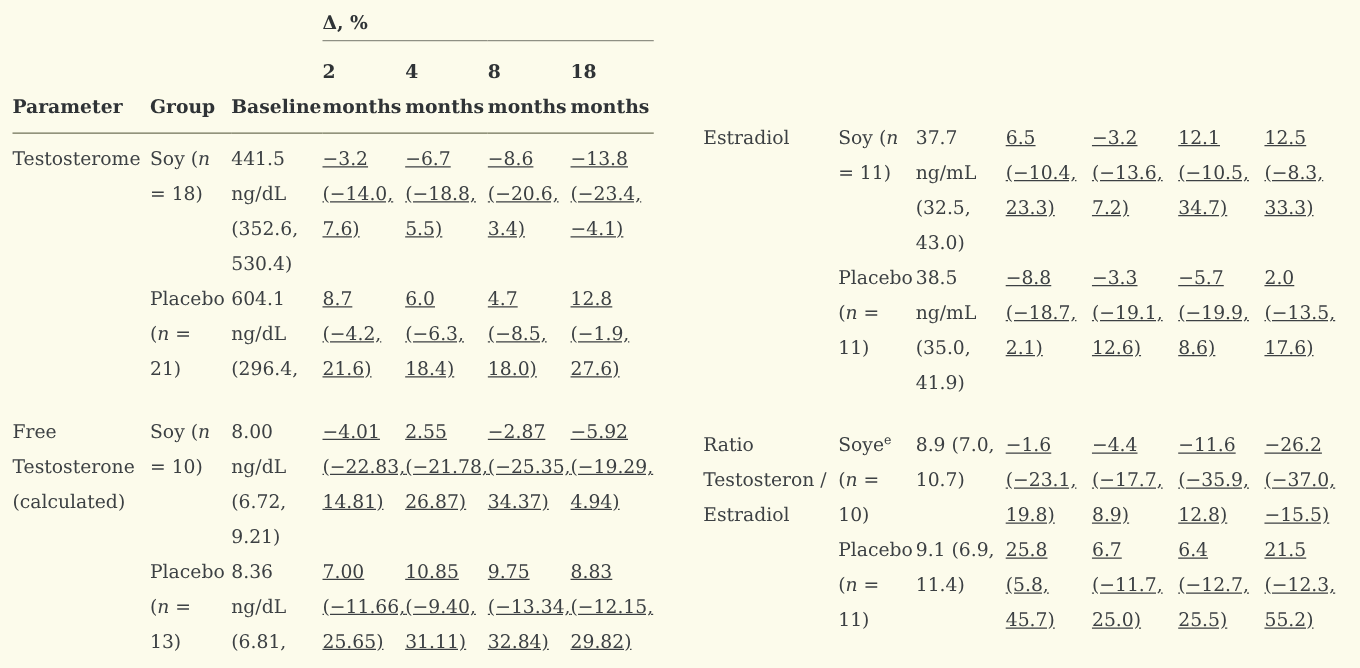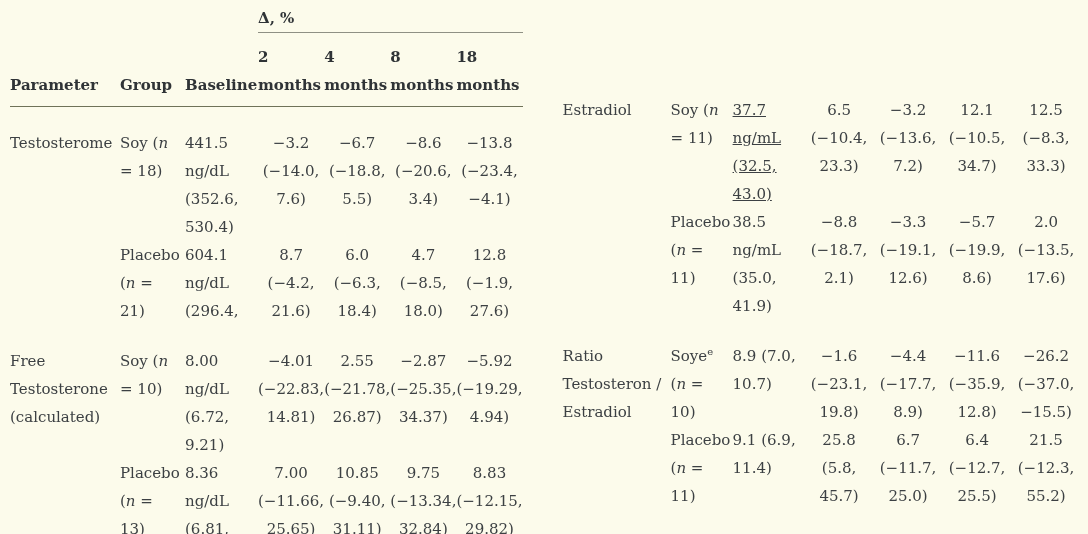--- a/index.html
+++ b/index.html
@@ -22,37 +22,37 @@
   table.tbl td {
     vertical-align: top; padding: 0;
     white-space: pre-line;
     overflow: visible;
   }
   
   .lt .c1 { width: 110px; } .lt .c2 { width: 65px; } .lt .c3 { width: 73px; }
   .lt .c4, .lt .c5, .lt .c6, .lt .c7 { width: 68px; }
   
   .rt { margin-left: 40px; margin-top: 92px; }
-  .rt .c1 { width: 108px; } .rt .c2 { width: 62px; } .rt .c3 { width: 72px; text-decoration: underline; }
+  .rt .c1 { width: 108px; } .rt .c2 { width: 62px; } .rt .c3 { width: 72px; }
   .rt .c4, .rt .c5, .rt .c6, .rt .c7 { width: 69px; }
 
   td.delta-span {
     font-weight: bold; color: #2f3336;
     border-bottom: 1px solid #8f9084;
     padding-bottom: 5px; padding-left: 2px;
     white-space: normal;
   }
   tr.head-row td {
     vertical-align: bottom;
     font-weight: bold; color: #2f3336;
     border-bottom: 1.5px solid #6f7258;
     padding-top: 10px; padding-bottom: 7px;
   }
-  td.num { text-align: center; }
-  tr.sec-start td { padding-top: 22px; }
+  td.num { text-align: left; text-decoration: underline; }
+  tr.sec-start td { padding-top: 6px; }
   tr.gap td { height: 22px; padding: 0; }
   sup { font-size: 10px; line-height: 0; }
   i { font-style: italic; }
 </style>
 </head>
 <body>
 
 <div class="page">
 
   <table class="tbl lt">

